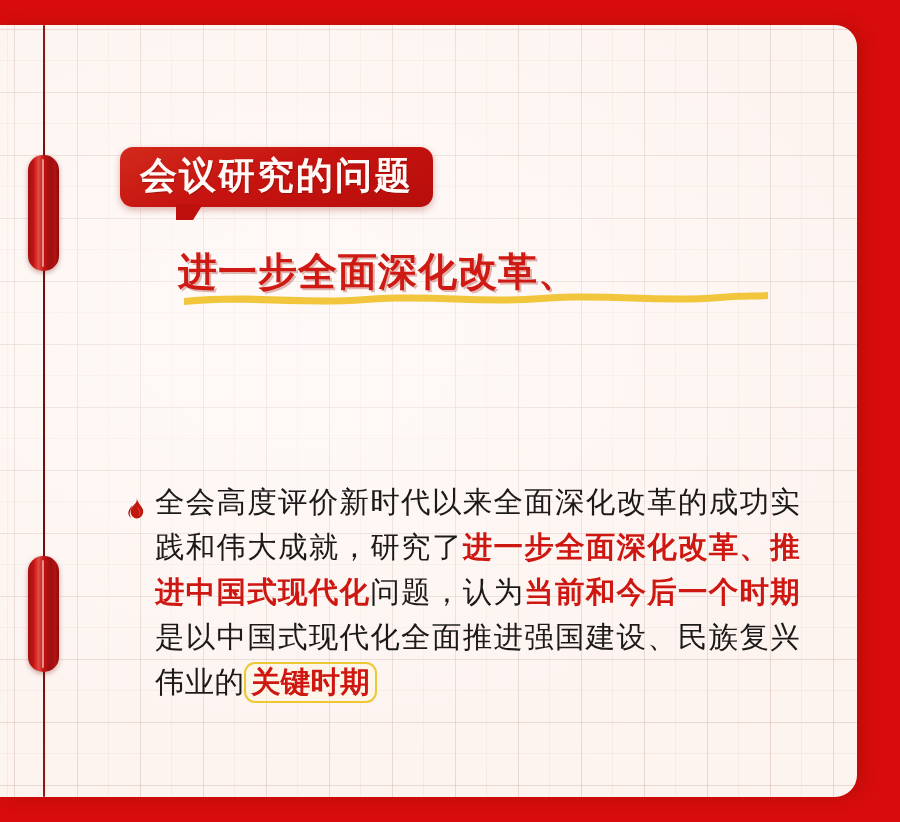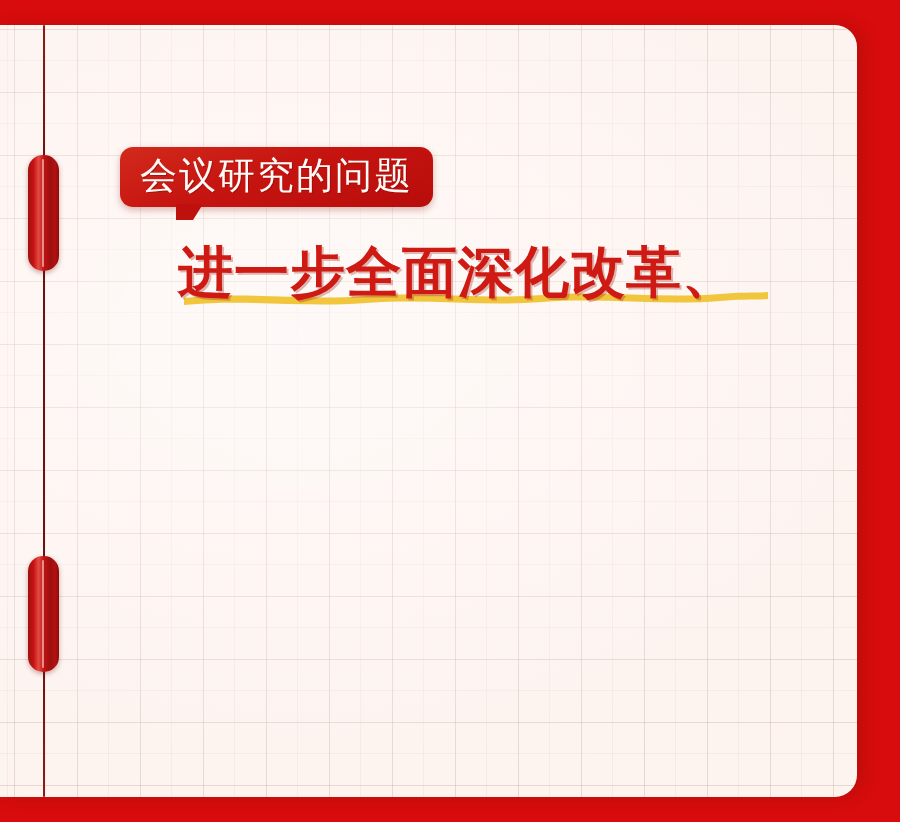--- a/index.html
+++ b/index.html
@@ -118,21 +118,21 @@
     display: inline-block;
     padding: 7px 20px 9px 20px;
     border-radius: 13px;
     background: linear-gradient(160deg, #d22a1c 0%, #c61410 45%, #b80d0b 100%);
     box-shadow: 0 3px 7px rgba(140,20,10,0.30);
   }
   #badge-label {
     display: block;
     color: #fffaf7;
     font-family: "DejaVu Sans", "Liberation Sans", sans-serif;
-    font-weight: normal;
+    font-weight: bold;
     font-size: 37px;
     line-height: 44px;
     letter-spacing: 2px;
     white-space: nowrap;
     text-shadow: 1px 1px 0 rgba(120,10,5,0.45);
     text-align: right;
   }
   #badge-tail {
     position: absolute;
     left: 56px;
@@ -153,21 +153,21 @@
     top: 212px;
     width: 660px;
   }
   .headline-line {
     position: relative;
     display: block;
     white-space: nowrap;
     color: #cf1a14;
     font-family: "DejaVu Sans", "Liberation Sans", sans-serif;
     font-weight: bold;
-    font-size: 55px;
+    font-size: 39px;
     line-height: 70px;
     letter-spacing: 1px;
     text-shadow: 2px 2px 0 rgba(150,25,15,0.30);
   }
   .headline-text { position: relative; z-index: 2; }
   .brush-underline {
     position: absolute;
     z-index: 1;
     left: 2px;
     bottom: 2px;
@@ -241,15 +241,28 @@
         <span class="brush-underline" id="brush-underline-1">
           <svg viewBox="0 0 590 20" preserveAspectRatio="none" aria-hidden="true">
             <path d="M4,13 C70,6 120,16 186,11 C250,6 300,15 362,10 C424,5 480,14 540,9 C562,7 578,8 588,7 L588,14 C576,15 560,14 540,16 C480,21 424,12 362,17 C300,22 250,13 186,18 C120,23 70,14 4,20 Z" fill="#f2c63c"></path>
           </svg>
         </span>
       </span>
 
 
     </div>
 
+    <div id="body-block">
+
+      <span id="bullet-flame">
+        <svg viewBox="0 0 20 22" aria-hidden="true">
+          <path d="M10.3,0.6 C11.6,4.0 10.0,5.6 8.3,7.6 C6.3,9.9 4.2,12.0 4.6,15.2 C5.0,18.7 7.6,21.3 10.6,21.4 C14.1,21.5 17.0,18.7 17.2,15.0 C17.4,11.3 15.2,9.4 13.4,6.9 C12.0,5.0 11.1,2.8 10.3,0.6 Z" fill="#c2170f"></path>
+          <path d="M6.2,8.2 C5.0,10.2 3.3,11.8 2.6,14.2 C1.8,17.0 3.0,19.6 5.2,20.8 C3.4,18.4 3.2,15.6 4.4,13.0 C5.1,11.4 5.9,9.9 6.2,8.2 Z" fill="#a1100a"></path>
+          <path d="M11.6,9.4 C12.6,11.0 13.9,12.3 14.3,14.2 C14.8,16.5 13.8,18.5 12.0,19.4 C13.3,17.4 13.4,15.3 12.5,13.3 C11.9,12.1 11.5,10.8 11.6,9.4 Z" fill="#e0352b"></path>
+        </svg>
+      </span>
+
+      <p id="body-text"><span>全会高度评价新时代以来全面深化改革的成功实践和伟大成就，研究了</span><span class="em-red">进一步全面深化改革、推进中国式现代化</span><span>问题，认为</span><span class="em-red">当前和今后一个时期</span><span>是以中国式现代化全面推进强国建设、民族复兴伟业的</span><span class="em-boxed">关键时期</span></p>
+
+    </div>
 
   </div>
 </div>
 
 </body></html>

